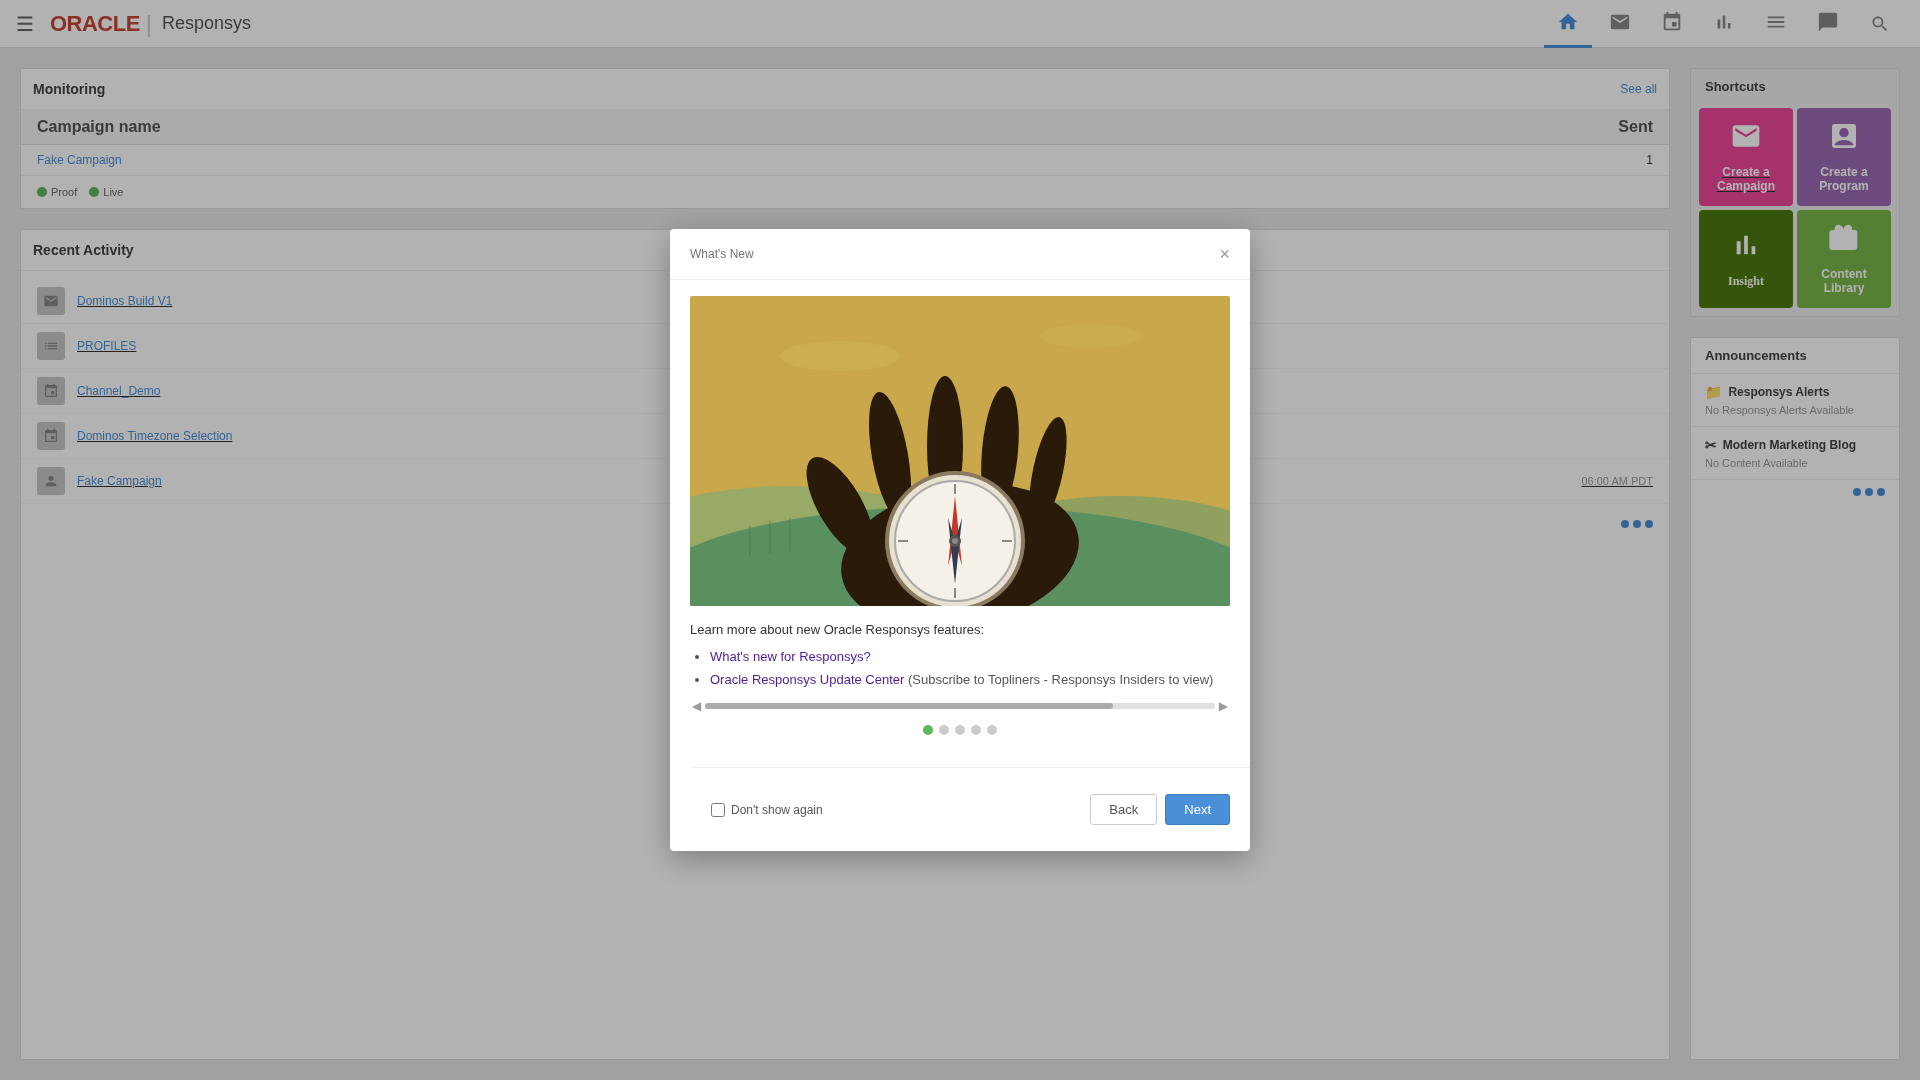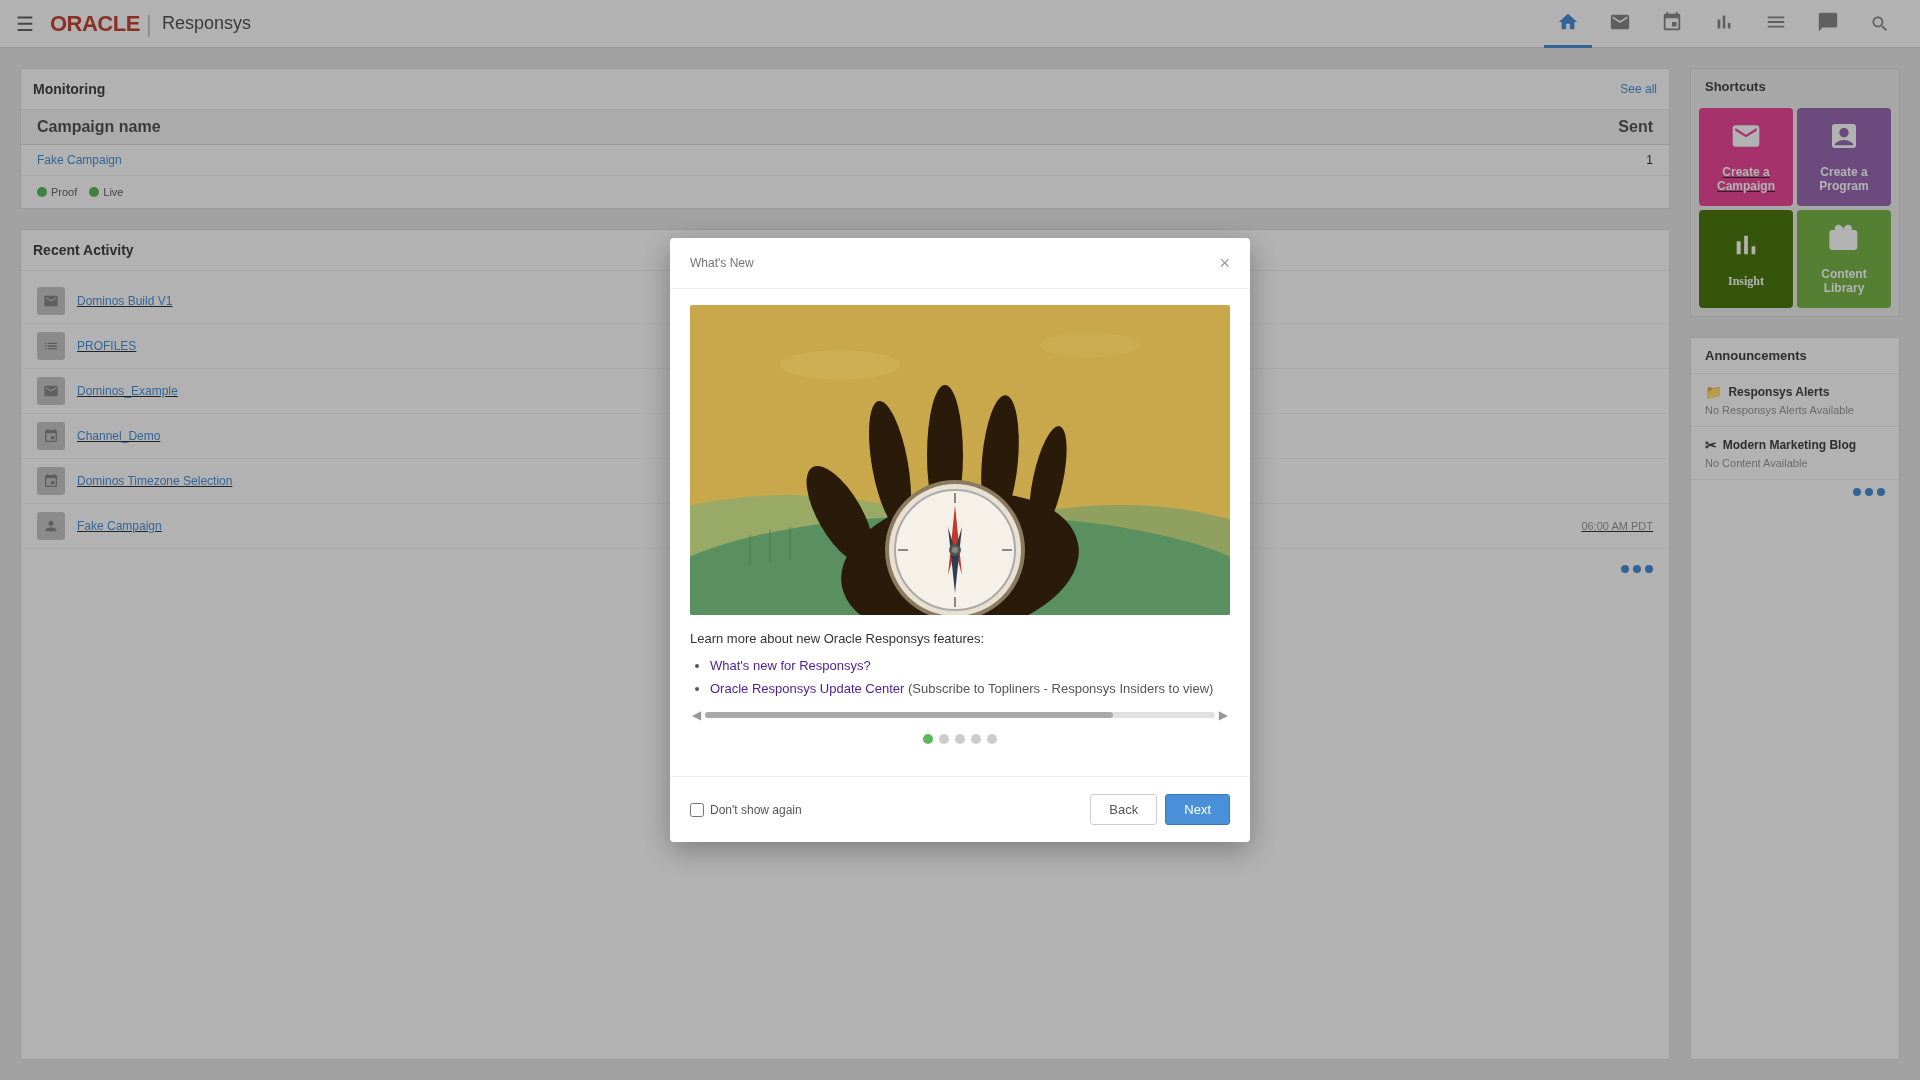--- a/index.html
+++ b/index.html
@@ -427,22 +427,23 @@
       width: 10px;
       height: 10px;
       border-radius: 50%;
       background: #ccc;
     }
     .page-dot.active { background: #5cb85c; }
     .modal-footer {
       display: flex;
       align-items: center;
       justify-content: space-between;
-      padding: 17px 20px;
+      padding: 26px 20px;
       border-top: 1px solid #eee;
+      margin-left: 21px;
     }
     .dont-show {
       display: flex;
       align-items: center;
       gap: 6px;
       font-size: 12px;
       color: #555;
     }
     .dont-show input[type="checkbox"] {
       width: 14px;
@@ -574,28 +575,20 @@
 
         <div class="activity-item">
           <div class="activity-icon">
             <svg width="16" height="16" viewBox="0 0 24 24" fill="#888">
                 <path d="M3 13h2v-2H3v2zm0 4h2v-2H3v2zm0-8h2V7H3v2zm4 4h14v-2H7v2zm0 4h14v-2H7v2zM7 7v2h14V7H7z"></path>
               </svg>
           </div>
           <span class="activity-name">PROFILES</span>
         </div>
 
-        <div class="activity-item">
-          <div class="activity-icon">
-            <svg width="16" height="16" viewBox="0 0 24 24" fill="#888">
-                <path d="M20 4H4c-1.1 0-2 .9-2 2v12c0 1.1.9 2 2 2h16c1.1 0 2-.9 2-2V6c0-1.1-.9-2-2-2zm0 4l-8 5-8-5V6l8 5 8-5v2z"></path>
-              </svg>
-          </div>
-          <span class="activity-name">Dominos_Example</span>
-        </div>
 
         <div class="activity-item">
           <div class="activity-icon">
             <svg width="16" height="16" viewBox="0 0 24 24" fill="#888">
                 <path d="M17 12h-5v5h5v-5zM16 1v2H8V1H6v2H5c-1.11 0-1.99.9-1.99 2L3 19c0 1.1.89 2 2 2h14c1.1 0 2-.9 2-2V5c0-1.1-.9-2-2-2h-1V1h-2zm3 18H5V8h14v11z"></path>
               </svg>
           </div>
           <span class="activity-name">Channel_Demo</span>
         </div>
 

